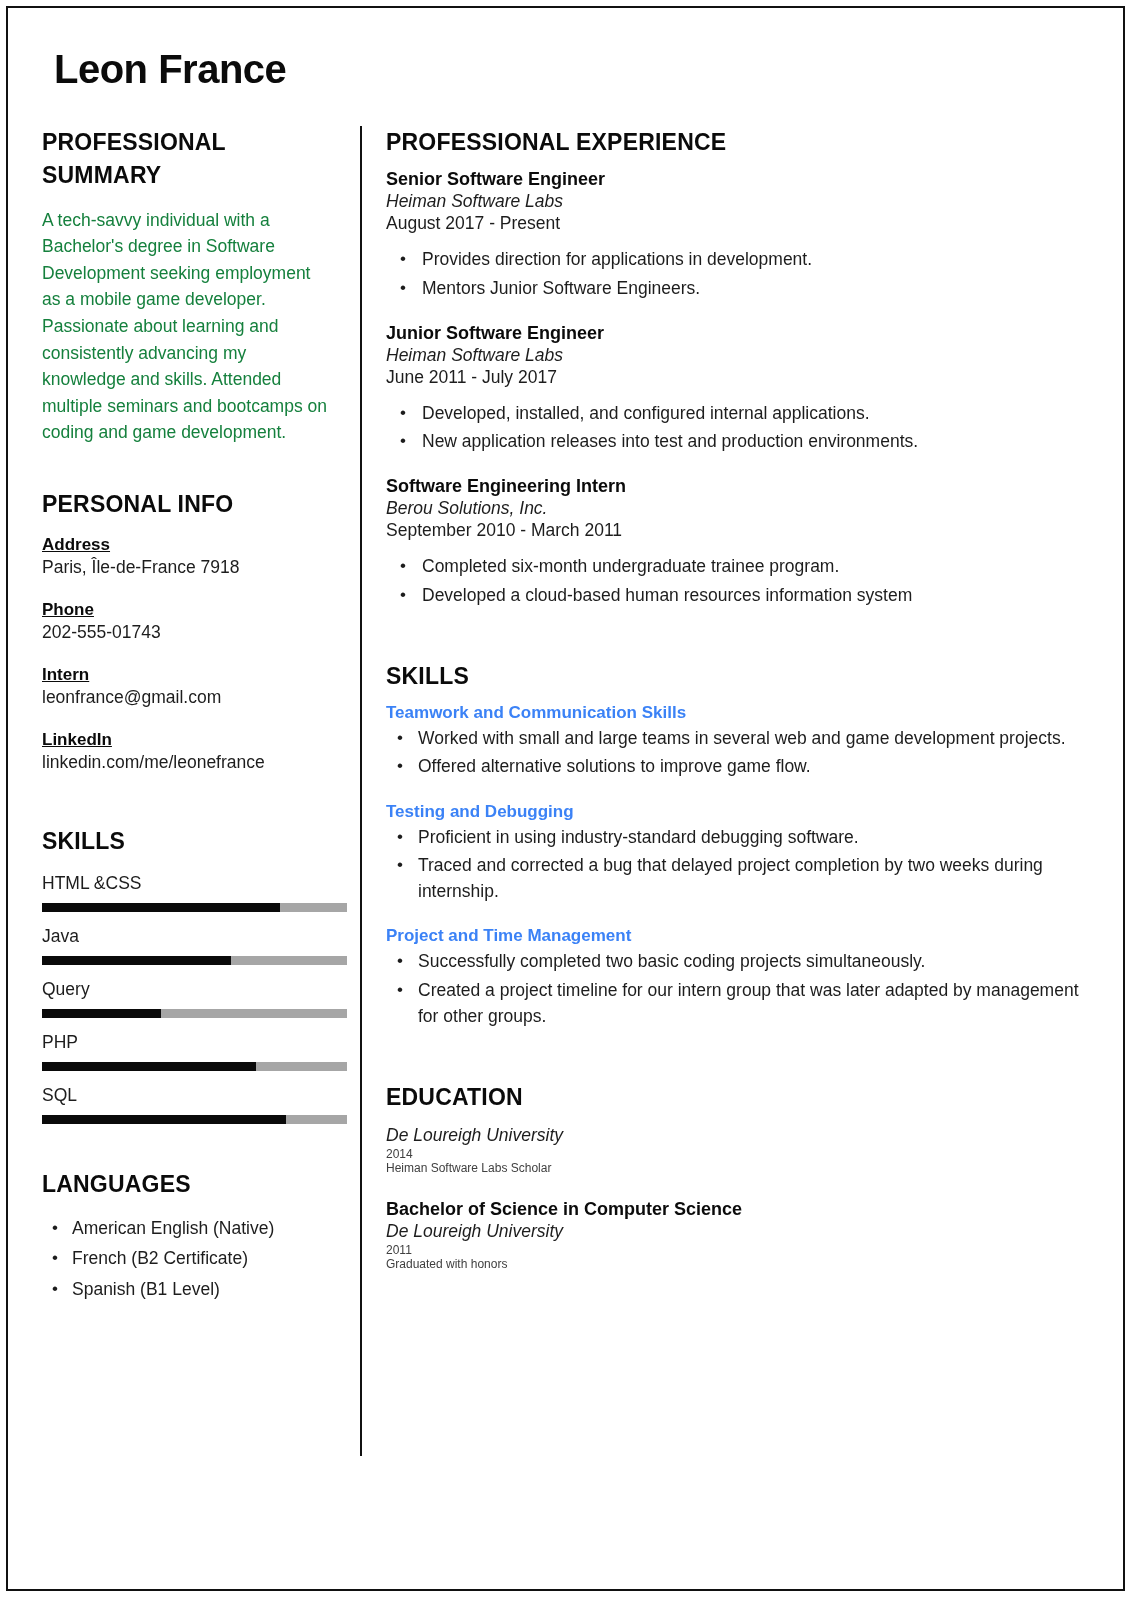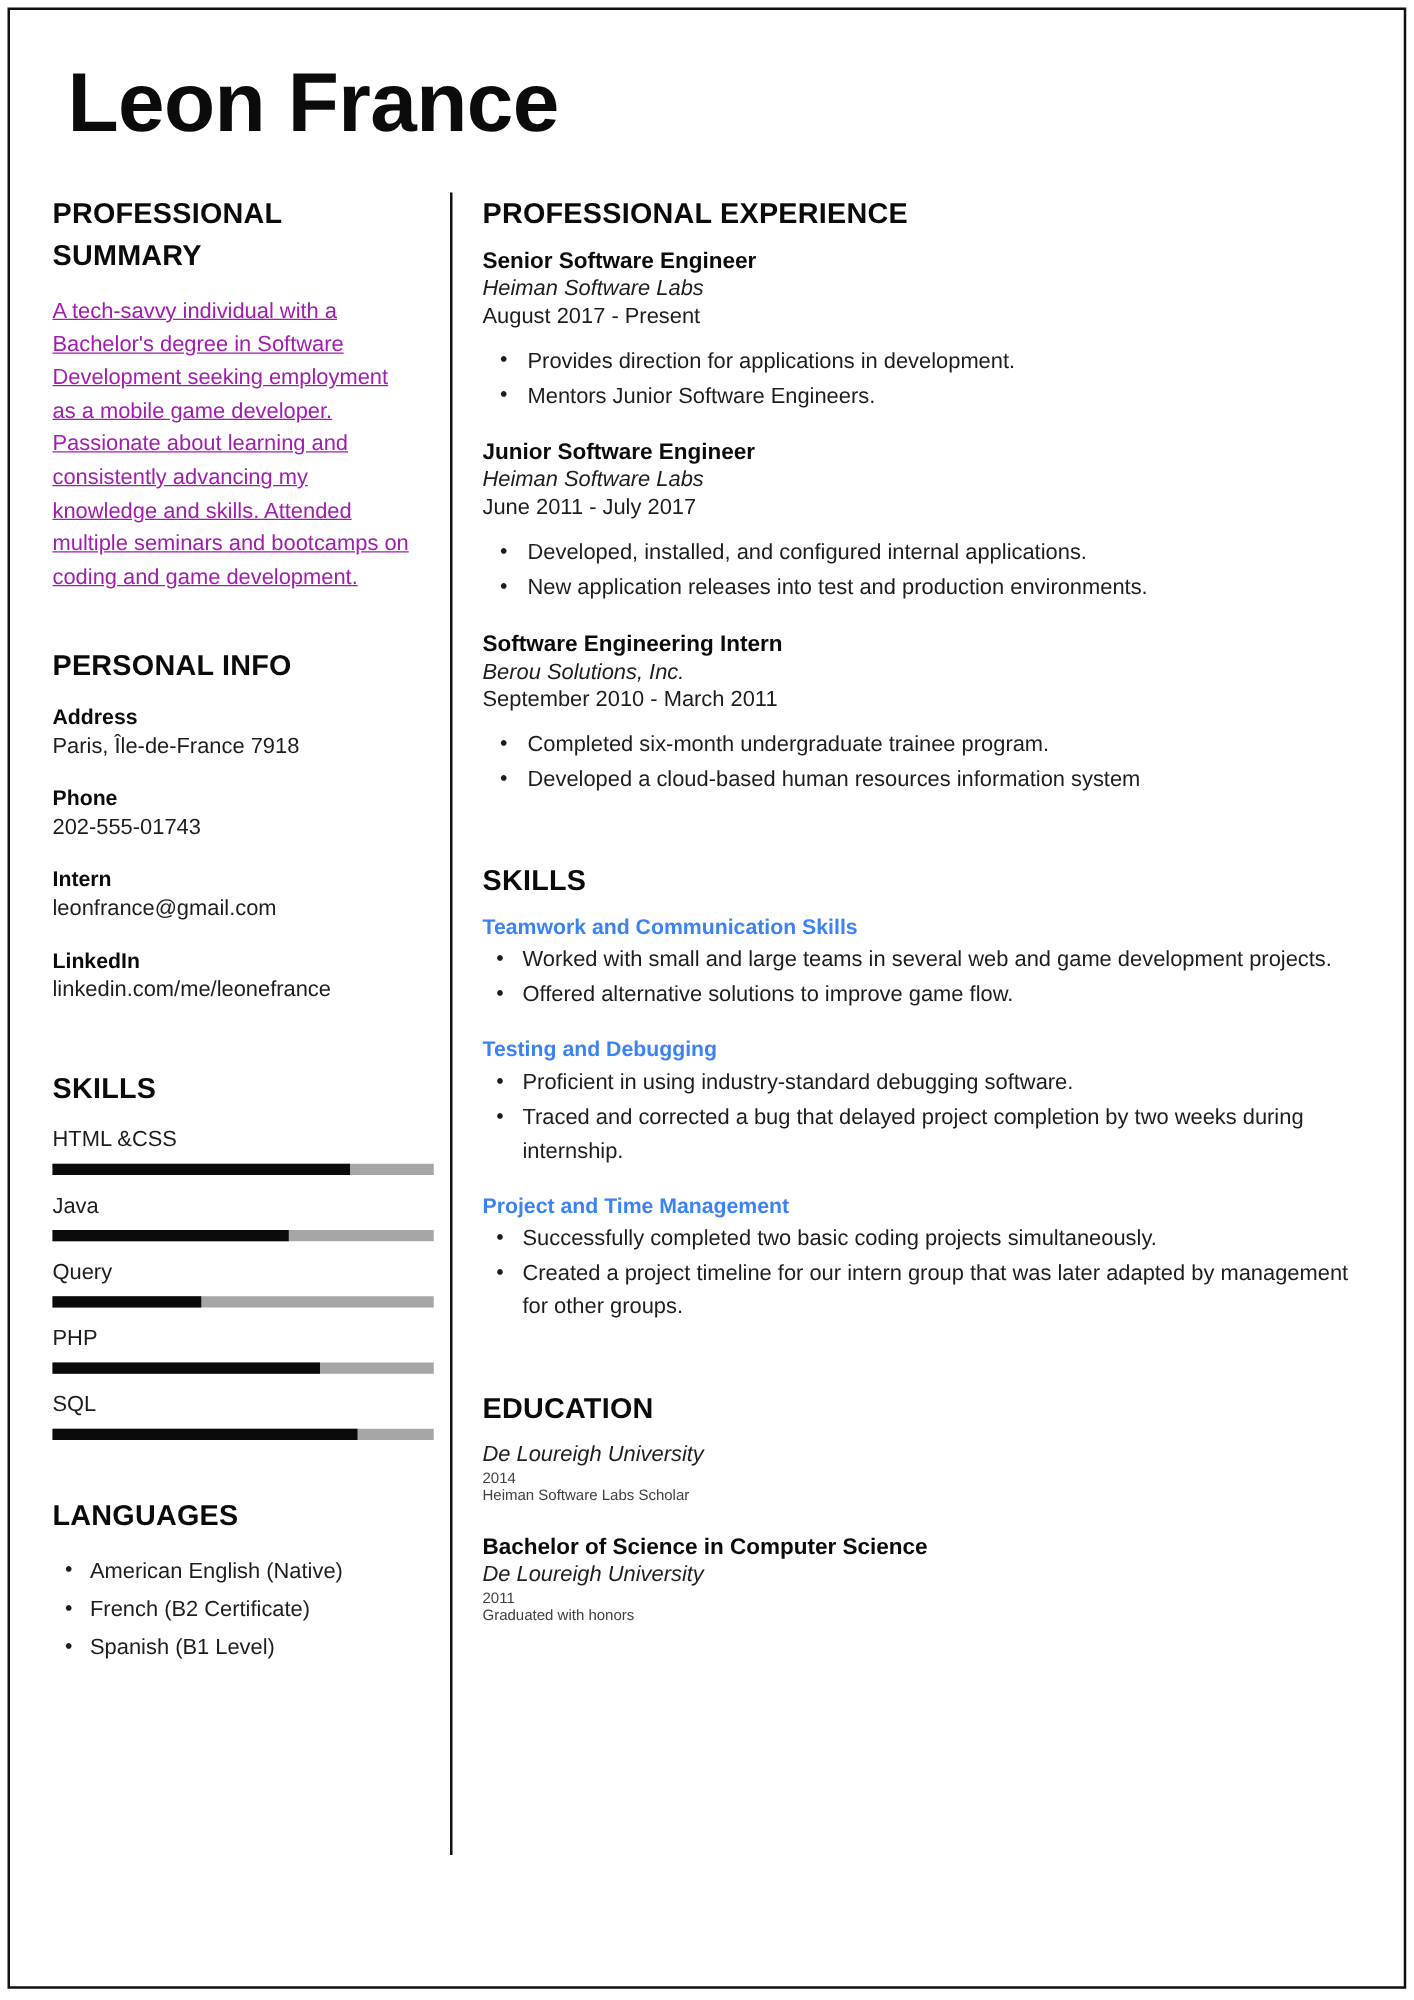--- a/index.html
+++ b/index.html
@@ -34,21 +34,21 @@
     left: 0;
     top: 0;
     right: 0;
     bottom: 0;
     padding: 30px 36px 0 40px;
     box-sizing: border-box;
   }
 
   
   .name {
-    font-size: 67px;
+    font-size: 40px;
     font-weight: 700;
     letter-spacing: -0.5px;
     line-height: 1.05;
     margin: 18px 0 0 14px;
     color: #0b0b0b;
   }
 
   
   .columns {
     display: flex;
@@ -84,29 +84,29 @@
     color: #0b0b0b;
     text-transform: uppercase;
   }
   .col-right h2.section-title {
     font-size: 23px;
     margin-bottom: 10px;
   }
   .body-text {
     font-size: 17.5px;
     line-height: 1.52;
-    color: #a21caf;
+    color: #15803d;
+    margin: 0;
+  }
+  .label {
+    font-size: 17px;
+    font-weight: 700;
+    color: #0b0b0b;
     margin: 0;
     text-decoration: underline;
-  }
-  .label {
-    font-size: 17px;
-    font-weight: 700;
-    color: #0b0b0b;
-    margin: 0;
   }
   .value {
     font-size: 17.5px;
     color: #1d1d1d;
     margin: 2px 0 0 0;
   }
   .field { margin-bottom: 22px; }
 
   .block-gap-lg { height: 42px; }
   .block-gap-md { height: 30px; }

